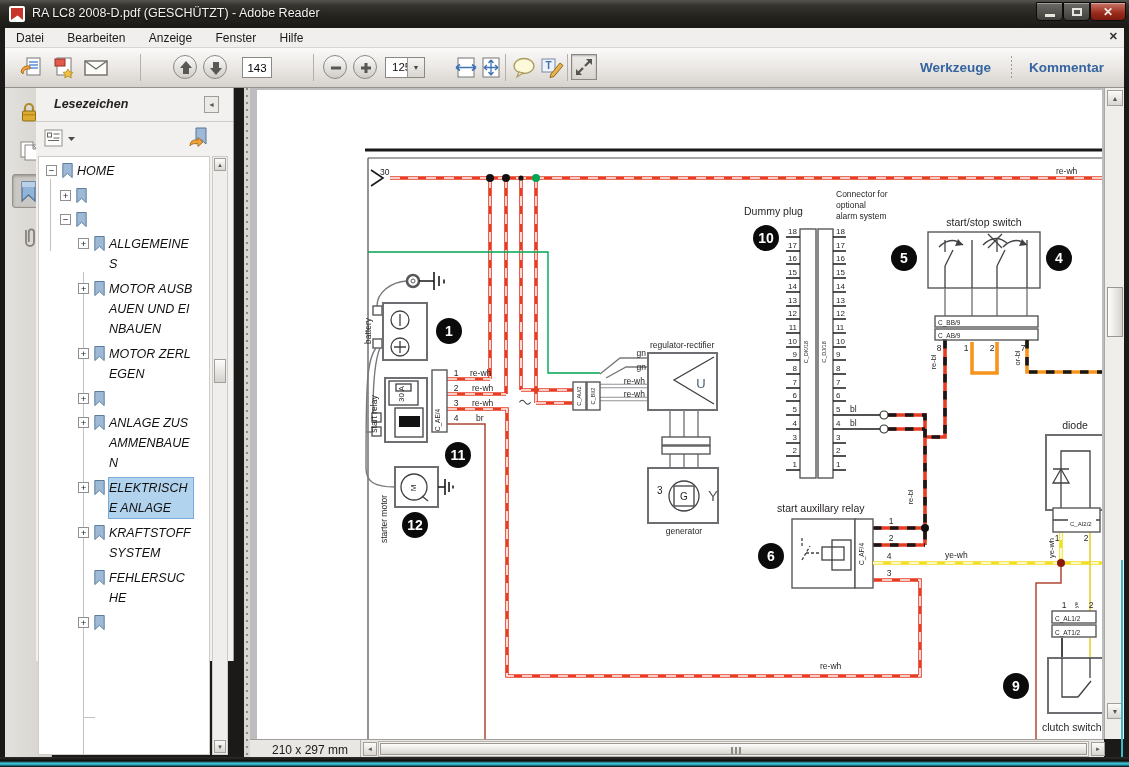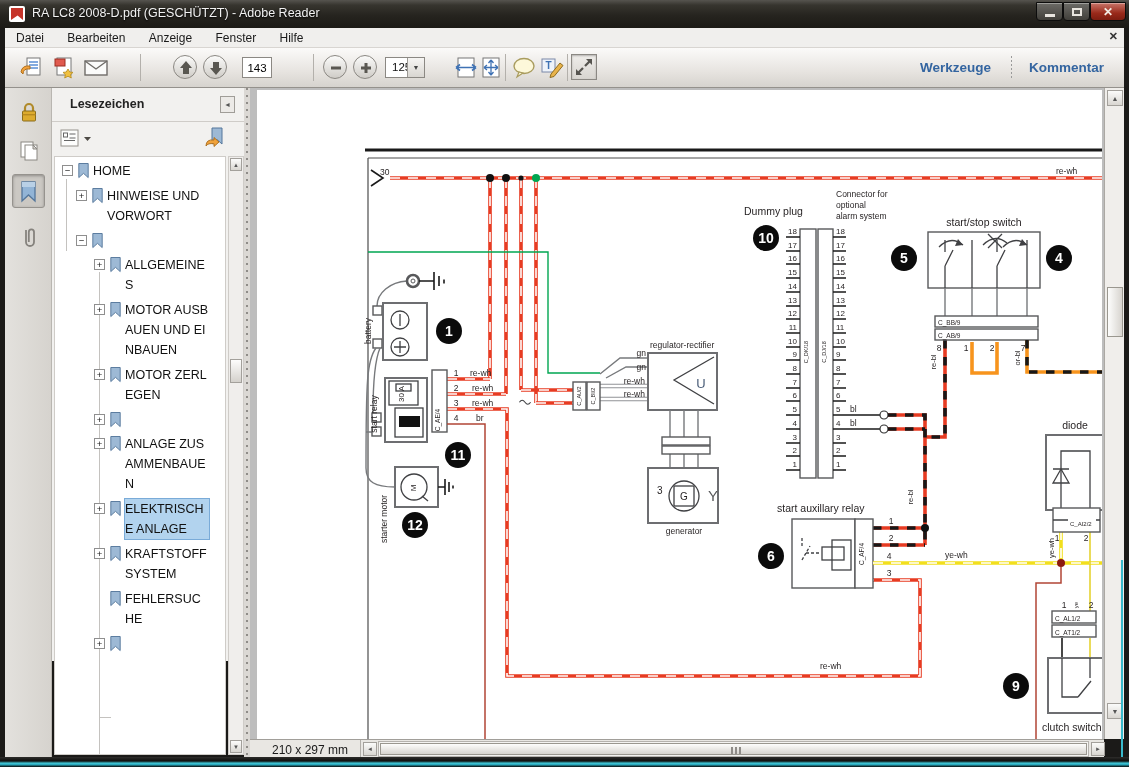--- a/index.html
+++ b/index.html
@@ -51,21 +51,21 @@
   #link-dotsep{position:absolute;left:1006px;top:8px;width:1px;height:24px;
     background:repeating-linear-gradient(180deg,#9a9a9a 0 2px,transparent 2px 4px);}
 
   
   #iconstrip{left:5px;top:88px;width:47px;height:669px;background:linear-gradient(90deg,#e3e1dd,#d6d3ce);
     border-right:1px solid #b9b6b1;}
   .stripbtn{position:absolute;left:7px;width:33px;height:34px;border:1px solid transparent;border-radius:3px;}
   .stripbtn.active{background:#cbc8c3;border-color:#96938e;box-shadow:inset 0 1px 3px rgba(0,0,0,.3);}
   .stripbtn svg{position:absolute;left:6px;top:5px;}
 
-  #bm-panel{left:52px;top:88px;width:198px;height:573px;background:#f2f1ef;border-right:1px solid #a5a29d;}
+  #bm-panel{left:36px;top:88px;width:198px;height:573px;background:#f2f1ef;border-right:1px solid #a5a29d;font-style:italic;}
   #bm-header{position:absolute;left:0;top:0;width:100%;height:34px;border-bottom:1px solid #cfccc8;}
   #bm-title{position:absolute;left:18px;top:9px;font-size:12.5px;font-weight:bold;color:#222;}
   #bm-collapse{position:absolute;right:14px;top:8px;width:15px;height:17px;border:1px solid #a09d98;
     background:#eceae7;font-size:7px;color:#555;text-align:center;line-height:16px;}
   #bm-tools{position:absolute;left:0;top:34px;width:100%;height:34px;}
   #bm-opts{position:absolute;left:8px;top:5px;width:34px;height:23px;}
   #bm-locate{position:absolute;right:20px;top:4px;width:26px;height:24px;}
   #tree-wrap{position:absolute;left:2px;top:68px;width:172px;height:599px;background:#fff;
     border:1px solid #cfccc8;overflow:hidden;}
   #tree{position:absolute;left:0;top:2px;width:100%;}
@@ -301,21 +301,20 @@
           <svg class="bmicon" width="15" height="18" viewBox="0 0 16 18">
               <path d="M3,1 h10 v15 l-5,-4.5 -5,4.5 z" fill="#9db9d5" stroke="#54769b"></path>
             </svg>
           <span class="lbl">HOME</span>
           </div>
         <div class="bm lvl1">
           <span class="exp">+</span>
           <svg class="bmicon" width="15" height="18" viewBox="0 0 16 18">
               <path d="M3,1 h10 v15 l-5,-4.5 -5,4.5 z" fill="#9db9d5" stroke="#54769b"></path>
             </svg>
-          <span class="lbl">HINWEISE UND VORWORT</span>
           </div>
         <div class="bm lvl1">
           <span class="exp">−</span>
           <svg class="bmicon" width="15" height="18" viewBox="0 0 16 18">
               <path d="M3,1 h10 v15 l-5,-4.5 -5,4.5 z" fill="#9db9d5" stroke="#54769b"></path>
             </svg>
           </div>
         <div class="bm lvl2">
           <span class="exp">+</span>
           <svg class="bmicon" width="15" height="18" viewBox="0 0 16 18">

